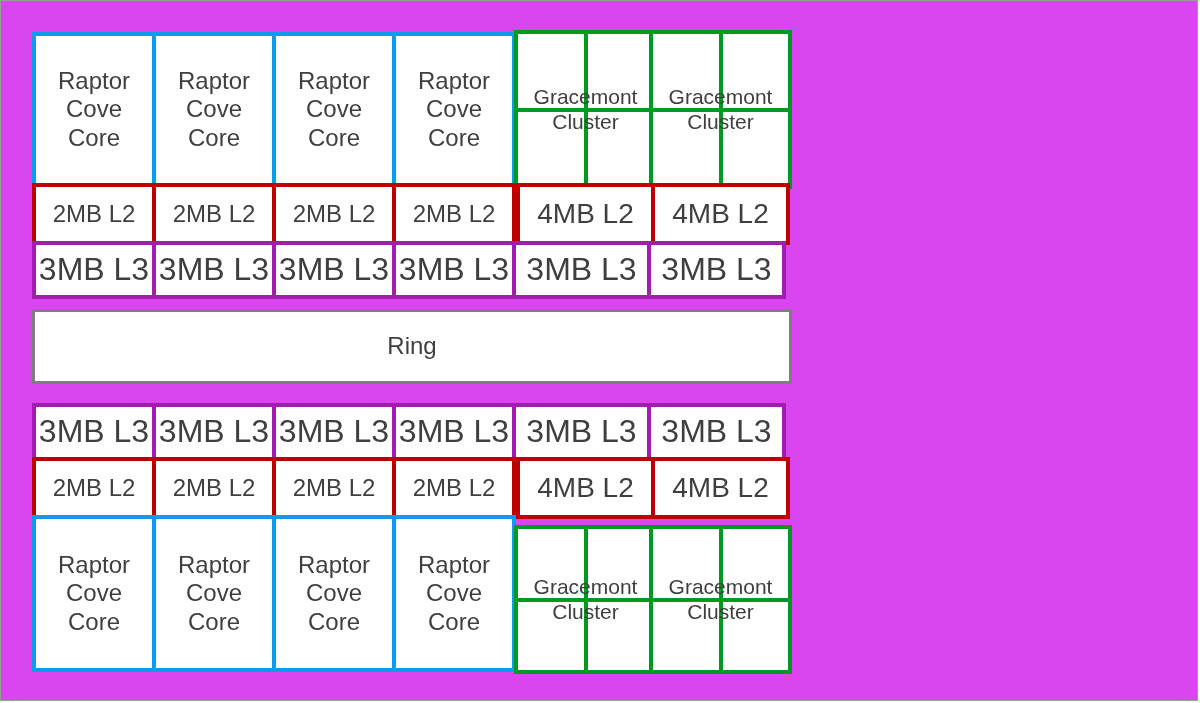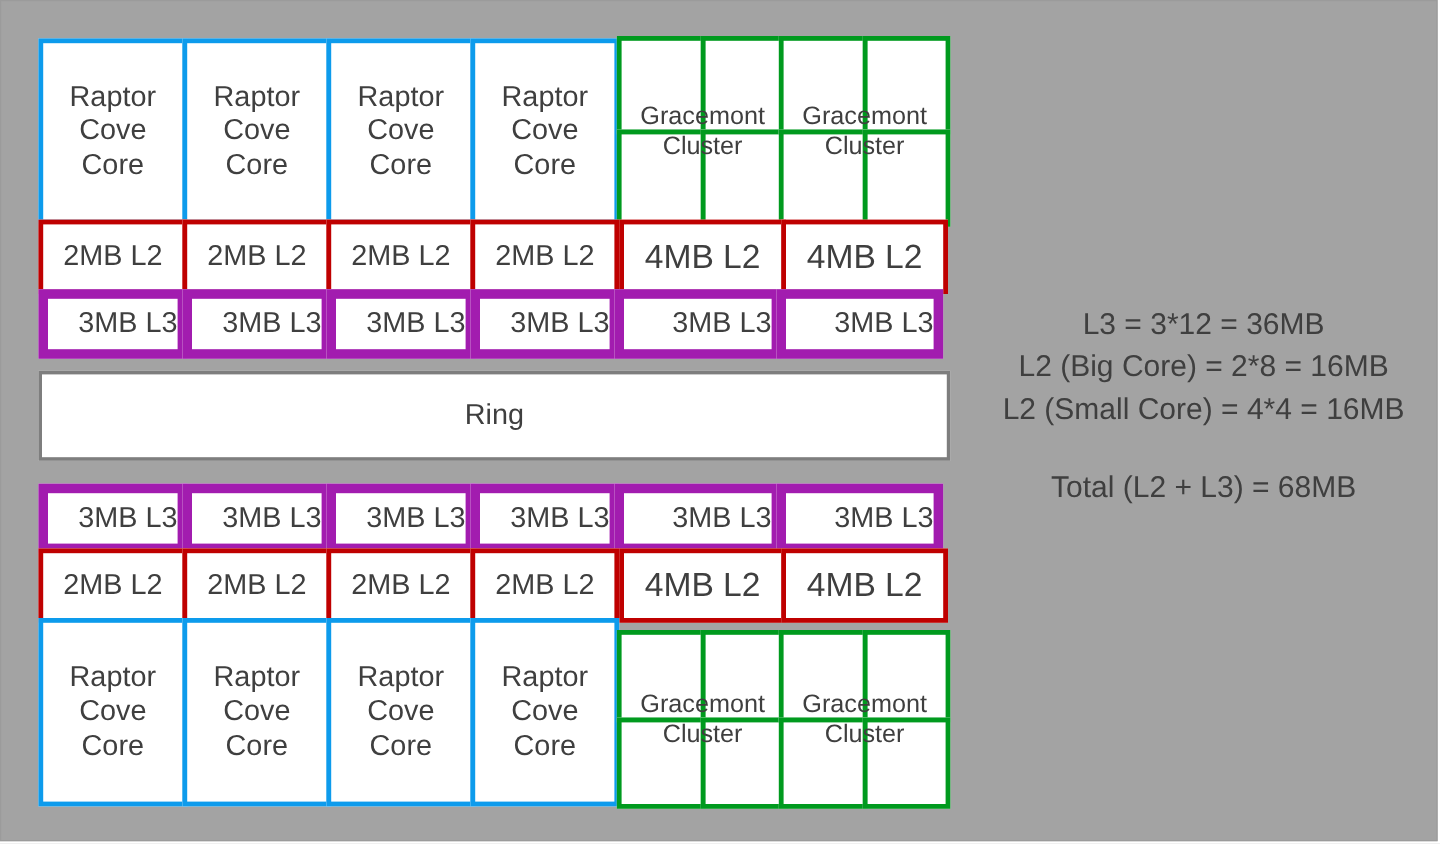--- a/index.html
+++ b/index.html
@@ -15,21 +15,21 @@
     overflow: hidden;
   }
 
   
   #slide {
     position: relative;
     width: 1198px;
     height: 701px;
     border: 1px solid #9b9b9b;
     box-sizing: border-box;
-    background: #a3a3a3;
+    background: #d946ef;
   }
 
   
   #diagram {
     position: absolute;
     left: 31px;
     top: 31px;
     width: 760px;
     height: 640px;
   }
@@ -64,23 +64,22 @@
 
   
   .l2-cell {
     border: 4px solid #bf0000;
     font-size: 24px;
   }
   .l2-cell + .l2-cell { margin-left: -4px; }
 
   
   .l3-cell {
-    border: 8px solid #a21caf;
-    font-size: 24px;
-    justify-content: flex-end;
+    border: 4px solid #a21caf;
+    font-size: 32px;
   }
   .l3-cell + .l3-cell { margin-left: -4px; }
 
   
   .ring-box {
     border: 3px solid #7e7e7e;
     font-size: 24px;
     width: 100%;
     height: 100%;
   }
@@ -307,21 +306,14 @@
           <div class="gm-sub"></div>
           <div class="gm-sub"></div>
         </div>
         <div class="gm-label"><span>Gracemont
 Cluster</span></div>
       </div>
     </div>
 
   </div>
 
-  <div id="legend">
-    <div class="line">L3 = 3*12 = 36MB</div>
-    <div class="line">L2 (Big Core) = 2*8 = 16MB</div>
-    <div class="line">L2 (Small Core) = 4*4 = 16MB</div>
-    <div class="spacer"></div>
-    <div class="line">Total (L2 + L3) = 68MB</div>
-  </div>
 
 </div>
 
 </body></html>

